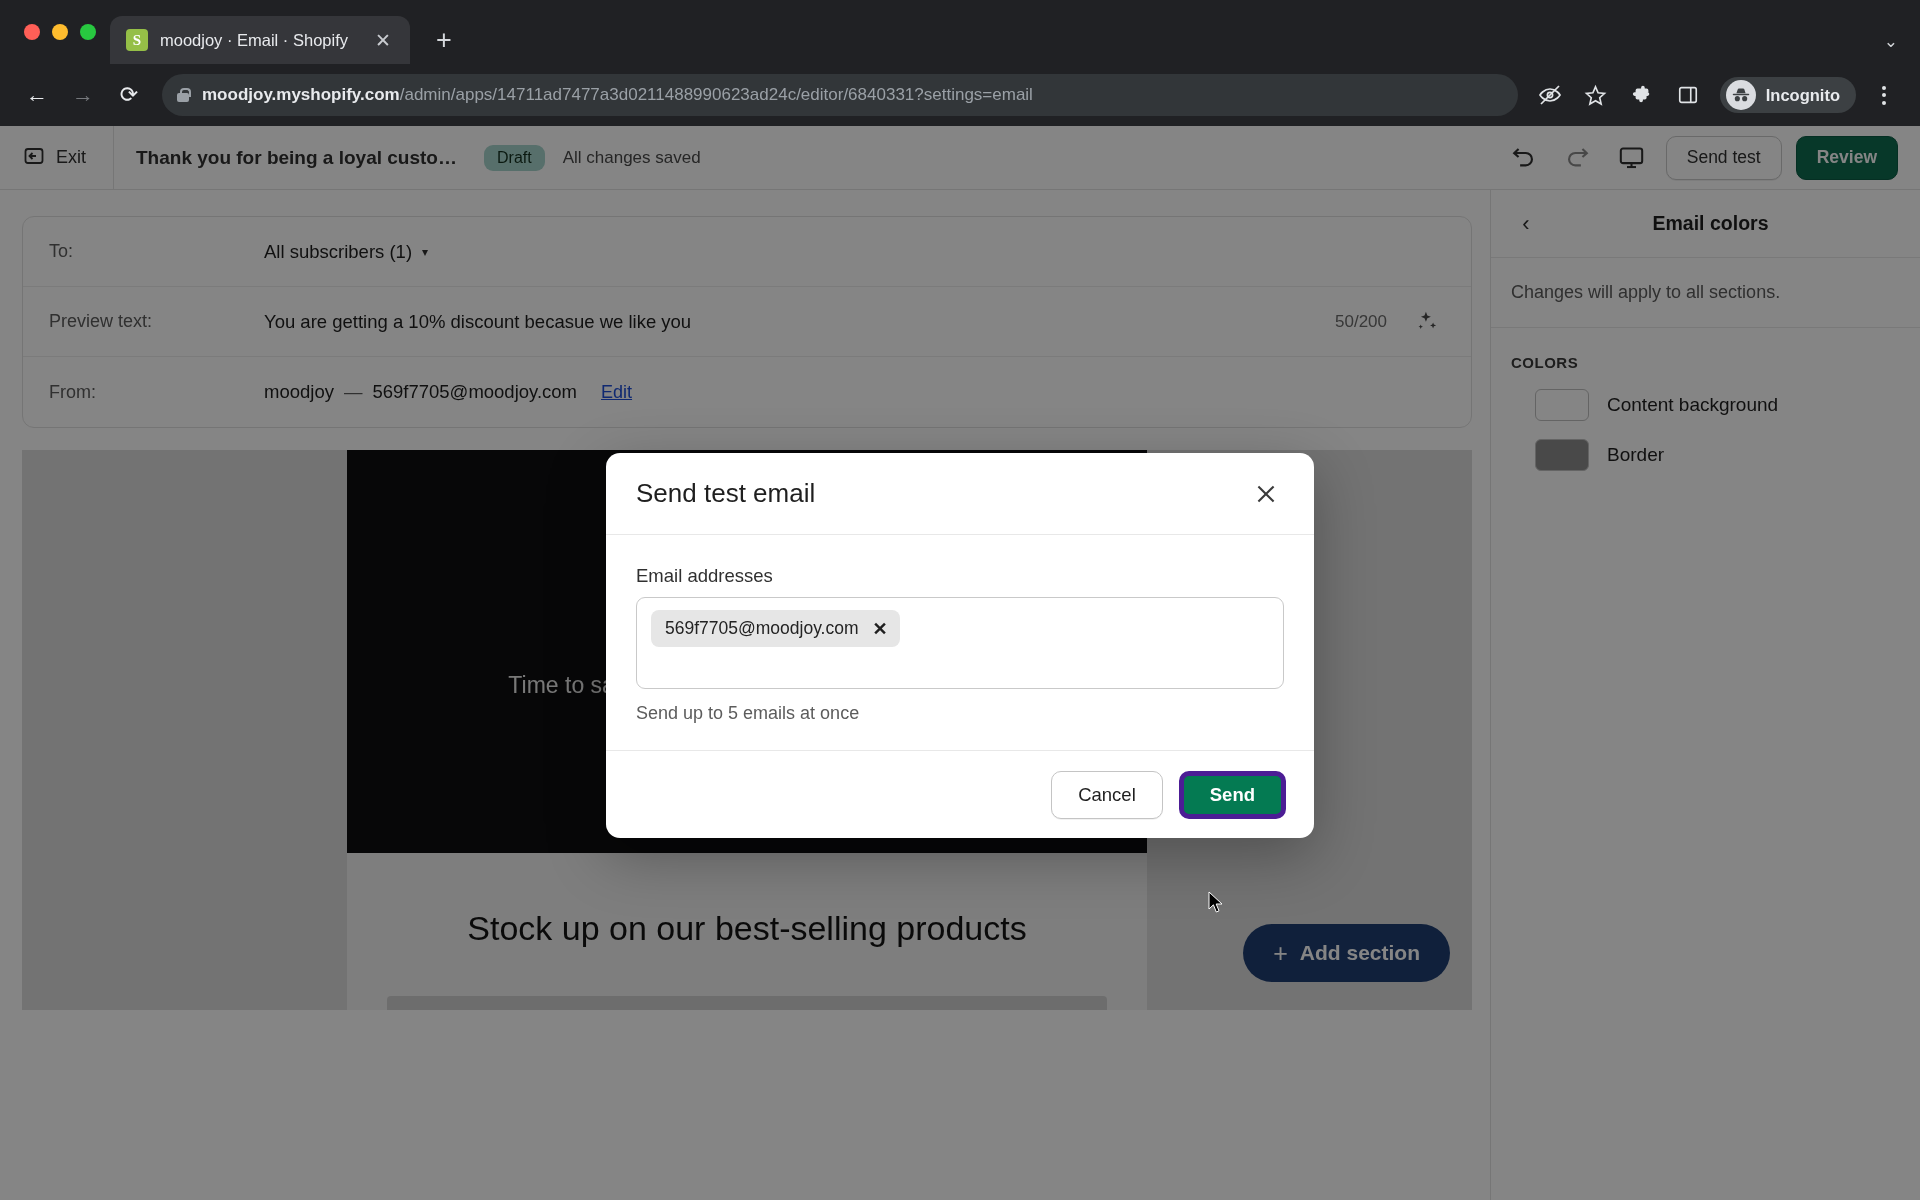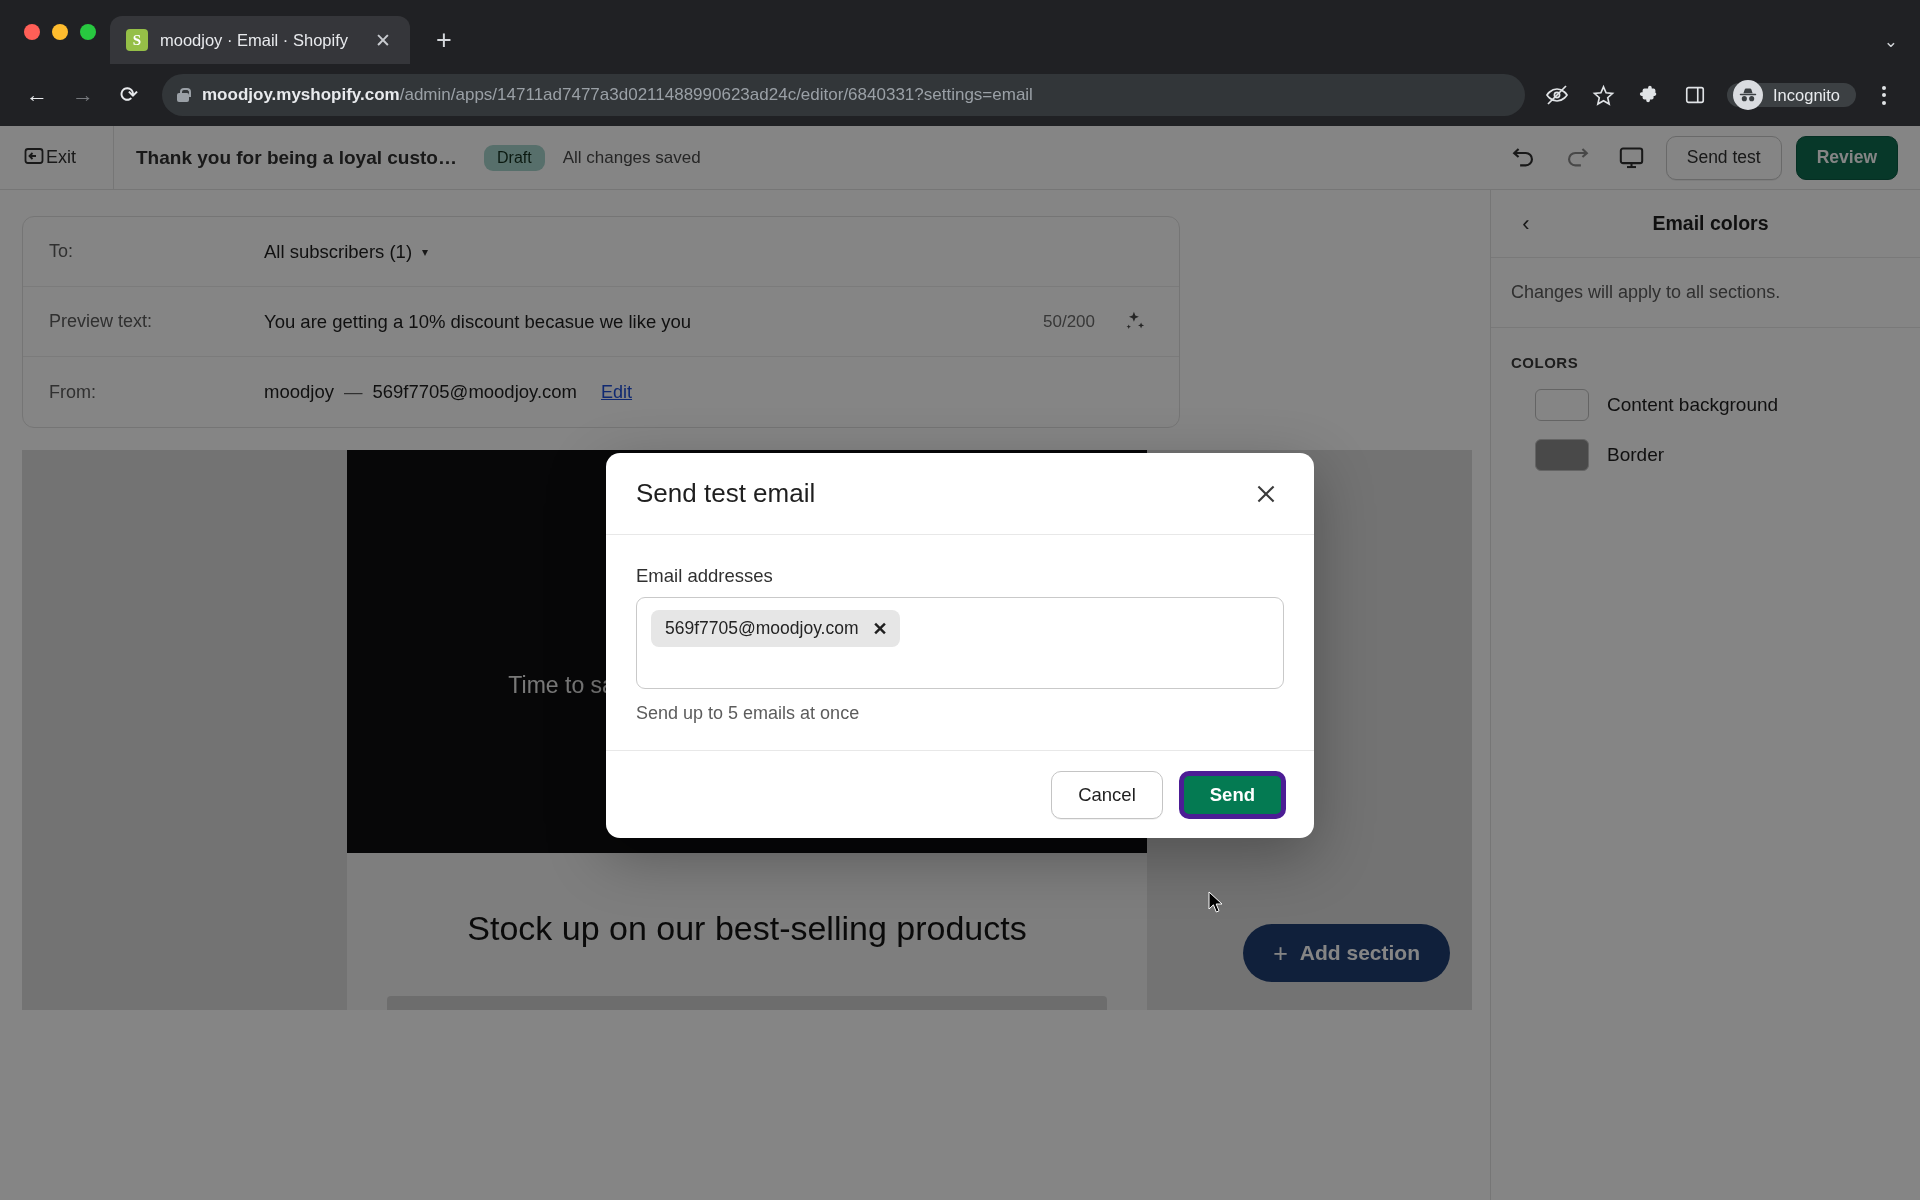--- a/index.html
+++ b/index.html
@@ -104,24 +104,24 @@
   .url { font-size: 17px; white-space: nowrap; overflow: hidden; min-width:0; }
   .url .host { color: #e8eaed; font-weight: bold; }
   .url .path { color: #9aa0a6; }
   .omni-icons { display: flex; align-items: center; gap: 6px; }
   .oicon {
     width: 40px; height: 40px; border-radius: 50%;
     display: flex; align-items: center; justify-content: center;
     color: #e0e3e6;
   }
   .incognito-pill {
-    height: 24px; border-radius: 20px;
+    height: 36px; border-radius: 20px;
     background: #3c4043;
     display: flex; align-items: center; gap: 10px;
-    padding: 0 16px 0 6px; margin-left: 6px;
+    padding: 0 16px 0 6px; margin-left: 6px; font-weight: bold;
   }
   .incognito-avatar {
     width: 30px; height: 30px; border-radius: 50%;
     background: #dadce0;
     display: flex; align-items: center; justify-content: center;
   }
   .incognito-label { color: #e8eaed; font-size: 16.5px; }
   .kebab {
     width: 40px; height: 40px; display: flex; flex-direction: column;
     align-items: center; justify-content: center; gap: 3.5px; margin-left: 2px;
@@ -140,21 +140,21 @@
 
   
   .topbar {
     height: 64px; background: #fff;
     display: flex; align-items: center;
     border-bottom: 1px solid #e3e3e3;
     position: relative;
   }
   .exit-zone {
     width: 114px; height: 64px;
-    display: flex; align-items: center; 
+    display: flex; align-items: center; gap: 10px;
     padding-left: 22px;
     border-right: 1px solid #e3e3e3;
   }
   .exit-label { font-size: 18px; color: #303030; }
   .title-zone { display: flex; align-items: center; gap: 18px; padding-left: 22px; flex: 1; }
   .email-title { font-size: 19px; color: #303030; font-weight: 600; max-width: 330px;
                  white-space: nowrap; overflow: hidden; text-overflow: ellipsis; }
   .badge-draft {
     background: #a7d5cd; color: #14301f;
     border-radius: 9px; padding: 4px 13px;
@@ -172,21 +172,21 @@
     display: flex; align-items: center; justify-content: center;
     font-size: 17.5px; padding: 0 20px; text-align: center;
   }
   .btn-secondary { background: #fff; border: 1px solid #c9c9c9; color: #303030; box-shadow: 0 1px 0 rgba(0,0,0,.06); }
   .btn-primary { background: #0f6b4f; color: #fff; border: 1px solid #0b5b43; font-weight: 600; }
 
   
   .form-wrap { padding: 26px 22px 0 22px; }
   .form-card {
     background: #fff; border: 1px solid #e1e1e1; border-radius: 12px;
-    width: 1158px;
+    width: 1450px;
     overflow: hidden;
   }
   .row { display: flex; align-items: center; min-height: 70px; padding: 0 26px; border-bottom: 1px solid #ececec; }
   .row:last-child { border-bottom: none; }
   .row-label { width: 215px; font-size: 18px; color: #5c5c5c; flex: 0 0 auto; }
   .row-value { font-size: 18.5px; color: #1f1f1f; display: flex; align-items: center; gap: 6px; flex: 1; }
   .caret-down { font-size: 12px; color: #303030; margin-left: 4px; }
   .chip-var {
     display: inline-flex; align-items: center;
     border: 1px solid #b5b5b5; border-radius: 8px;

